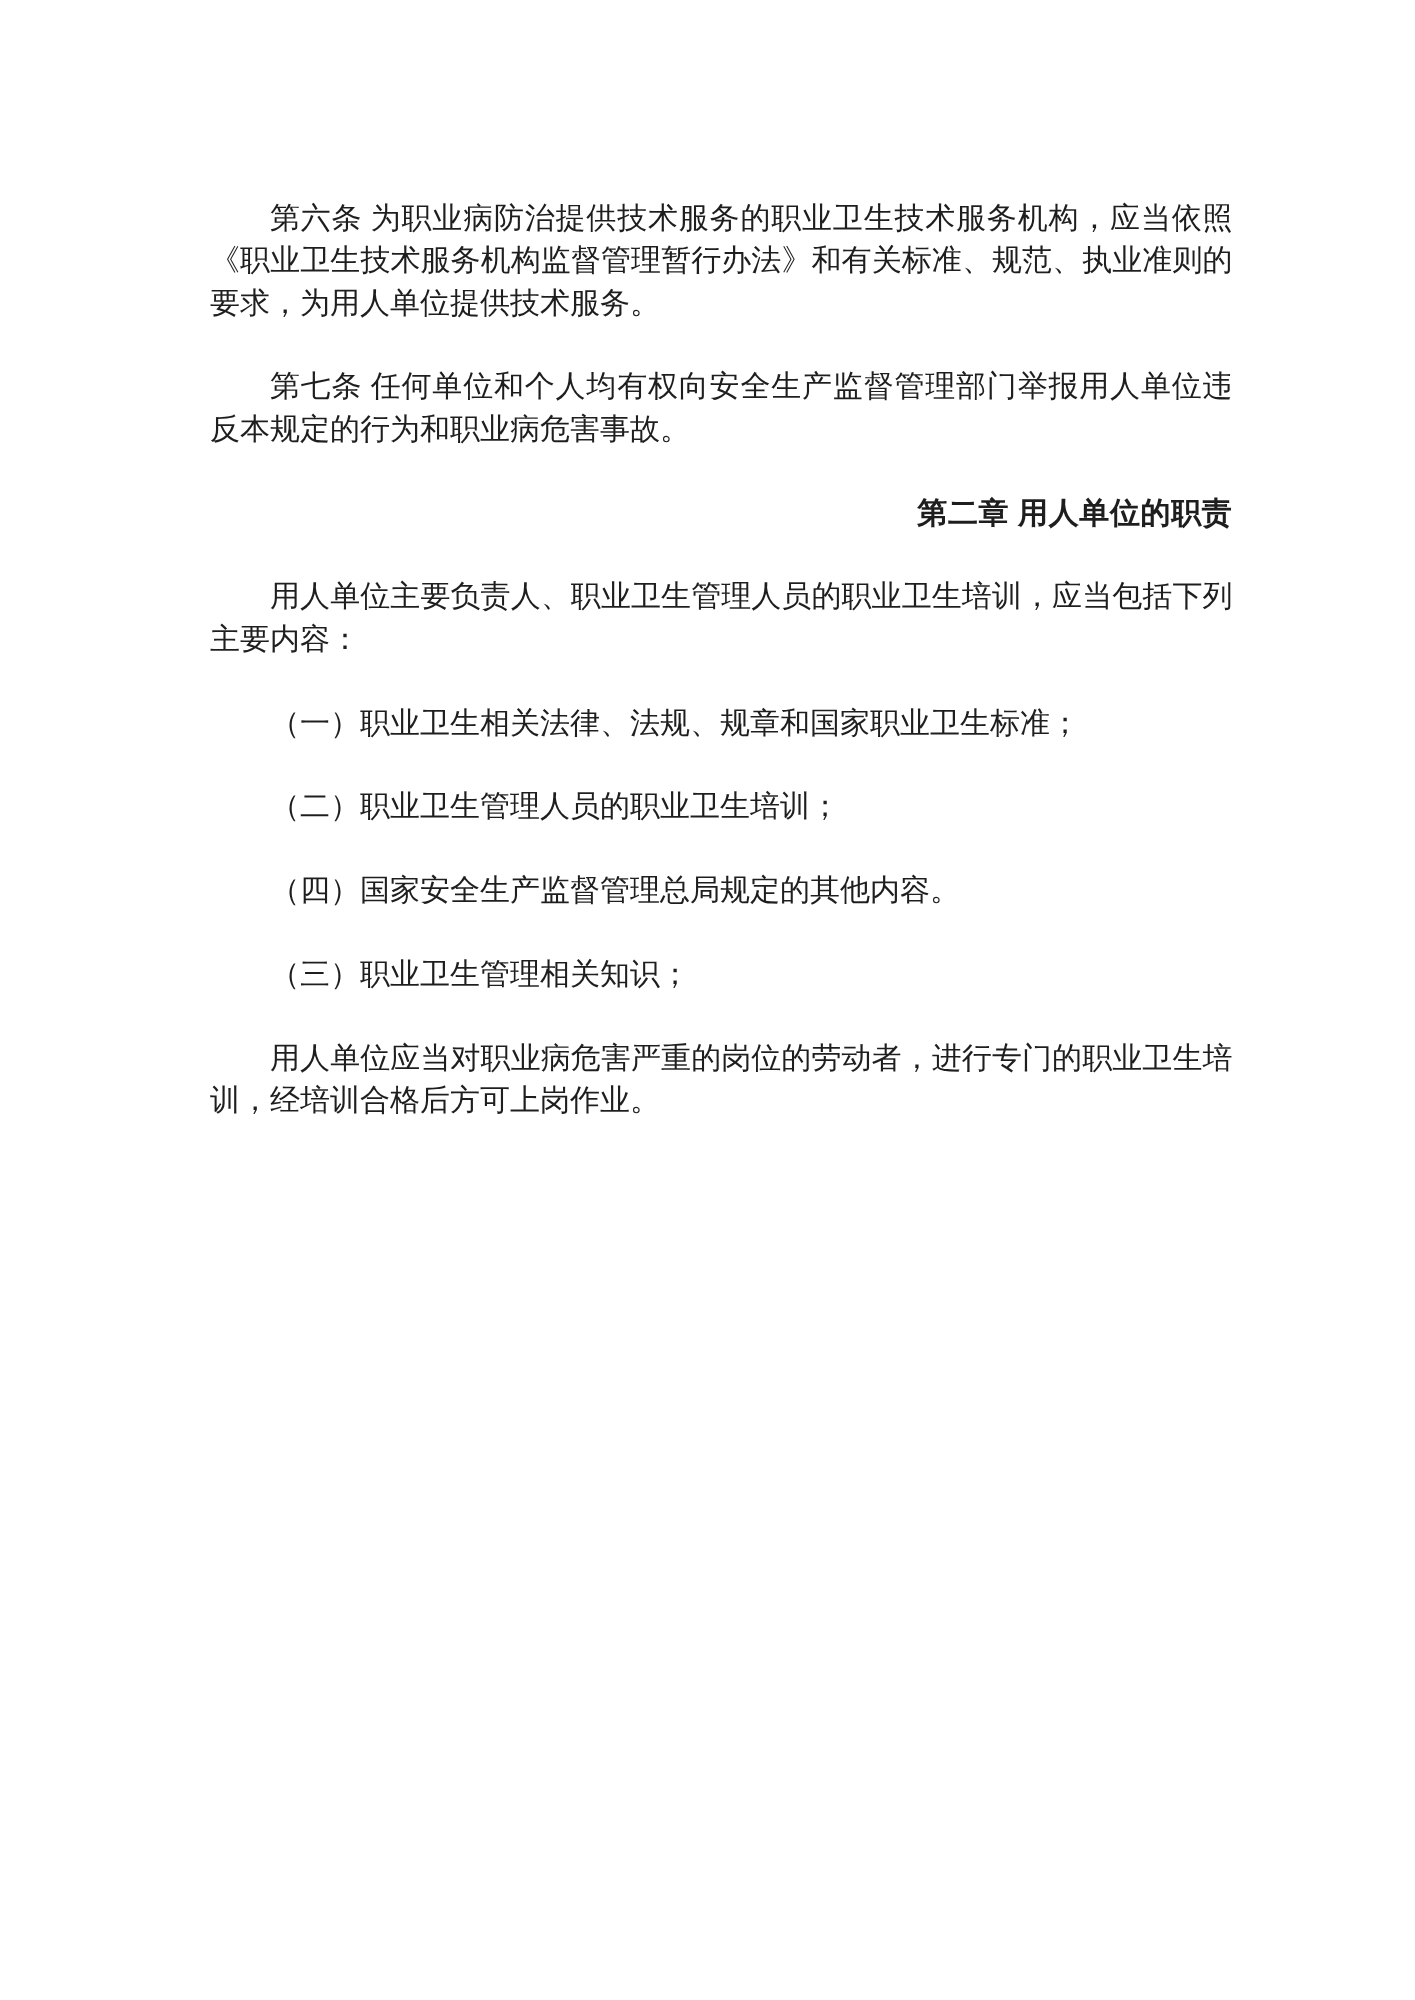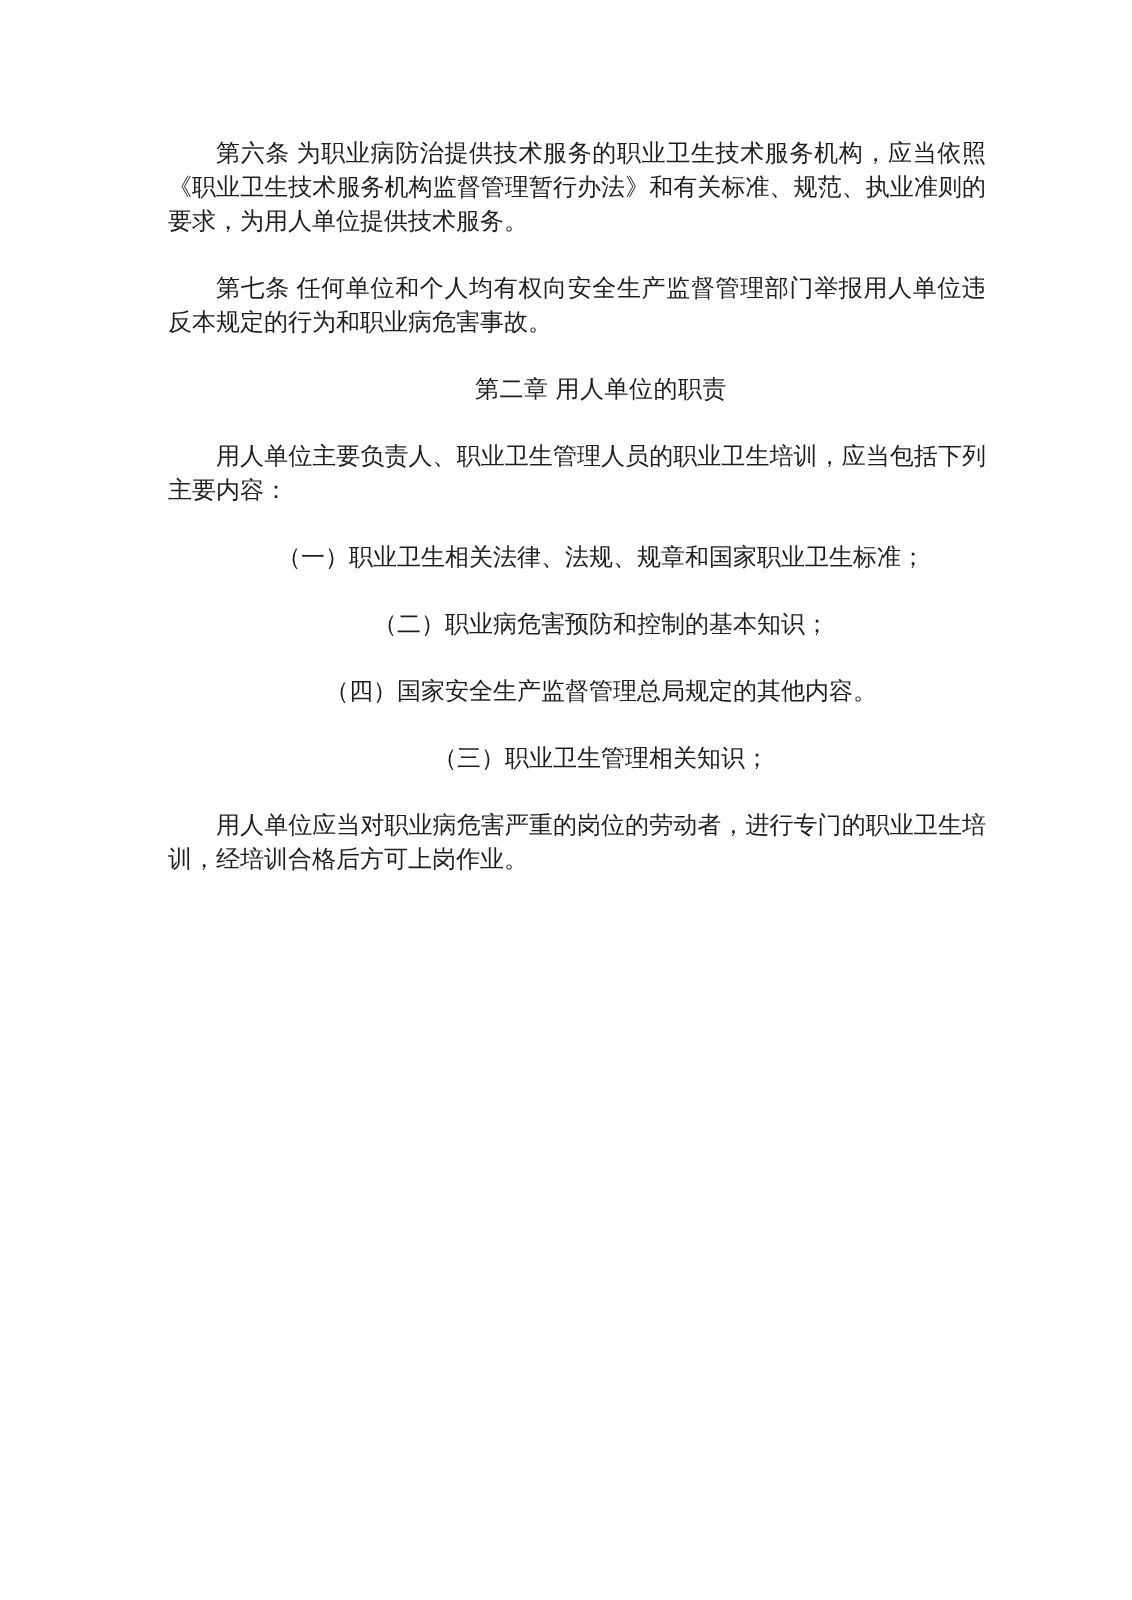--- a/index.html
+++ b/index.html
@@ -18,47 +18,47 @@
     position: absolute;
     left: 0;
     top: 0;
     width: 1132px;
     height: 1600px;
     background: #ffffff;
   }
   .doc-content {
     position: absolute;
     left: 168px;
-    top: 136px;
+    top: 158px;
     width: 818px;
     color: #1e1e1e;
     font-size: 24px;
     line-height: 34px;
   }
   .doc-content p,
   .doc-content h2 {
     margin: 0 0 33px 0;
     padding: 0;
     text-indent: 2em;
     text-align: justify;
     font-size: 24px;
     line-height: 34px;
   }
   .doc-content p {
     font-weight: normal;
     font-family: "Liberation Serif", "DejaVu Serif", serif;
   }
   .doc-content h2.chapter-heading {
-    font-weight: normal;
-    text-align: center;
+    font-weight: bold;
+    text-align: right;
     font-family: "Liberation Sans", "DejaVu Sans", sans-serif;
     letter-spacing: 0.5px;
   }
   .doc-content p.list-item {
-    text-align: center;
+    text-align: left;
   }
   .doc-content p:last-child {
     margin-bottom: 0;
   }
 </style>
 </head>
 <body>
 
 <div class="doc-page">
   <div class="doc-content">
@@ -69,21 +69,21 @@
 
     <h2 class="chapter-heading">第二章 用人单位的职责</h2>
 
 
 
 
     <p class="paragraph">用人单位主要负责人、职业卫生管理人员的职业卫生培训，应当包括下列主要内容：</p>
 
     <p class="list-item">（一）职业卫生相关法律、法规、规章和国家职业卫生标准；</p>
 
-    <p class="list-item">（二）职业病危害预防和控制的基本知识；</p>
+    <p class="list-item">（二）职业卫生管理人员的职业卫生培训；</p>
 
     <p class="list-item">（四）国家安全生产监督管理总局规定的其他内容。</p>
 
     <p class="list-item">（三）职业卫生管理相关知识；</p>
 
 
     <p class="paragraph">用人单位应当对职业病危害严重的岗位的劳动者，进行专门的职业卫生培训，经培训合格后方可上岗作业。</p>
 
 
   </div>

